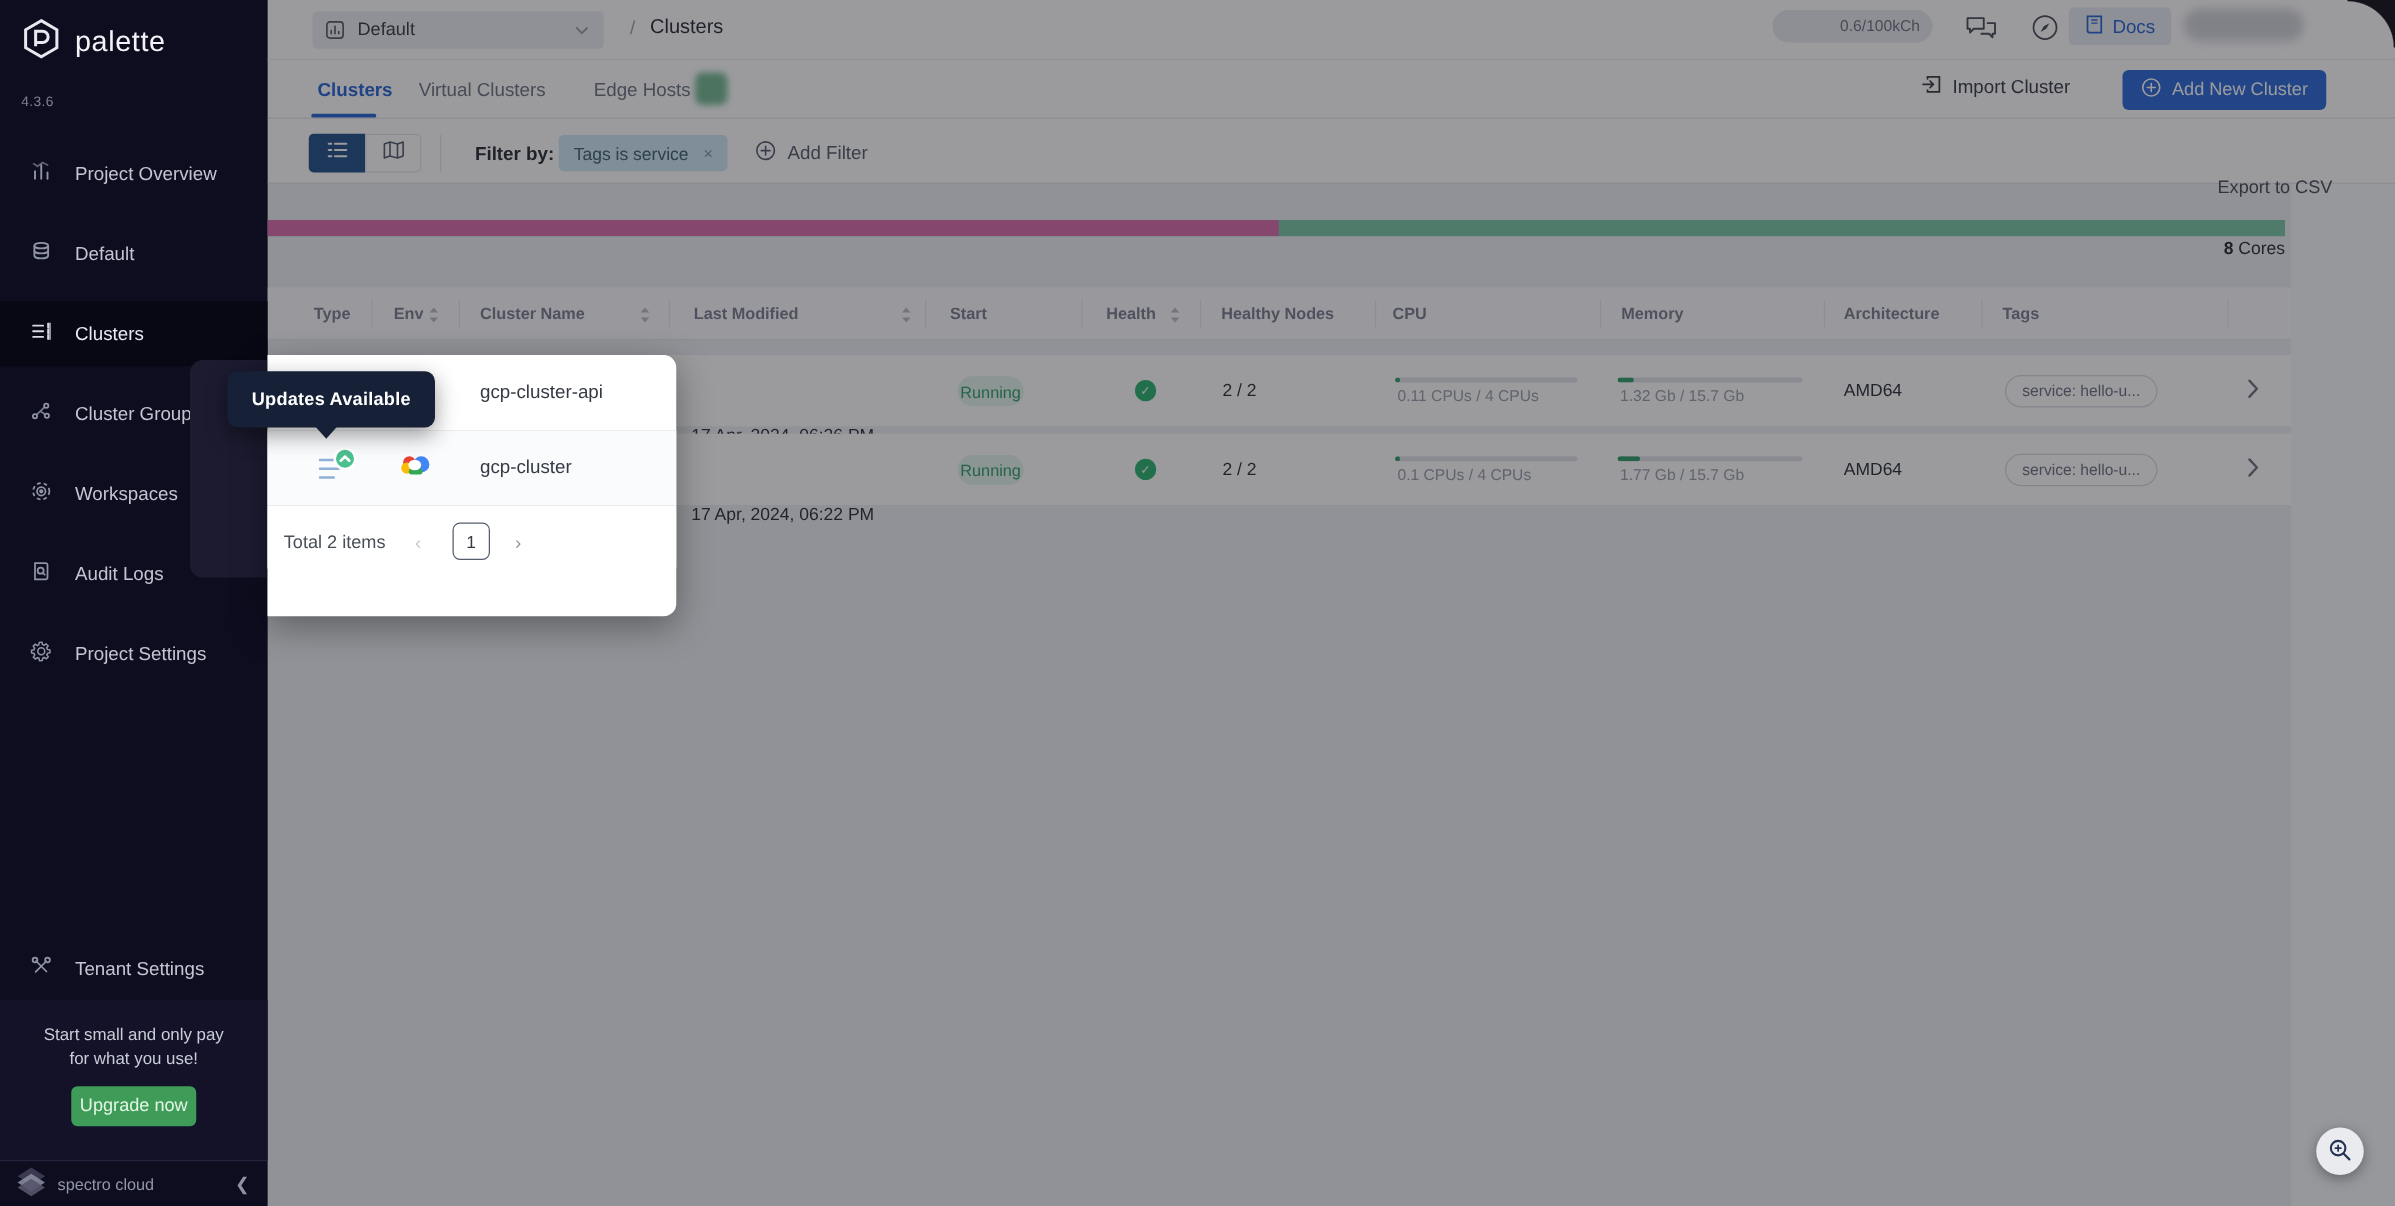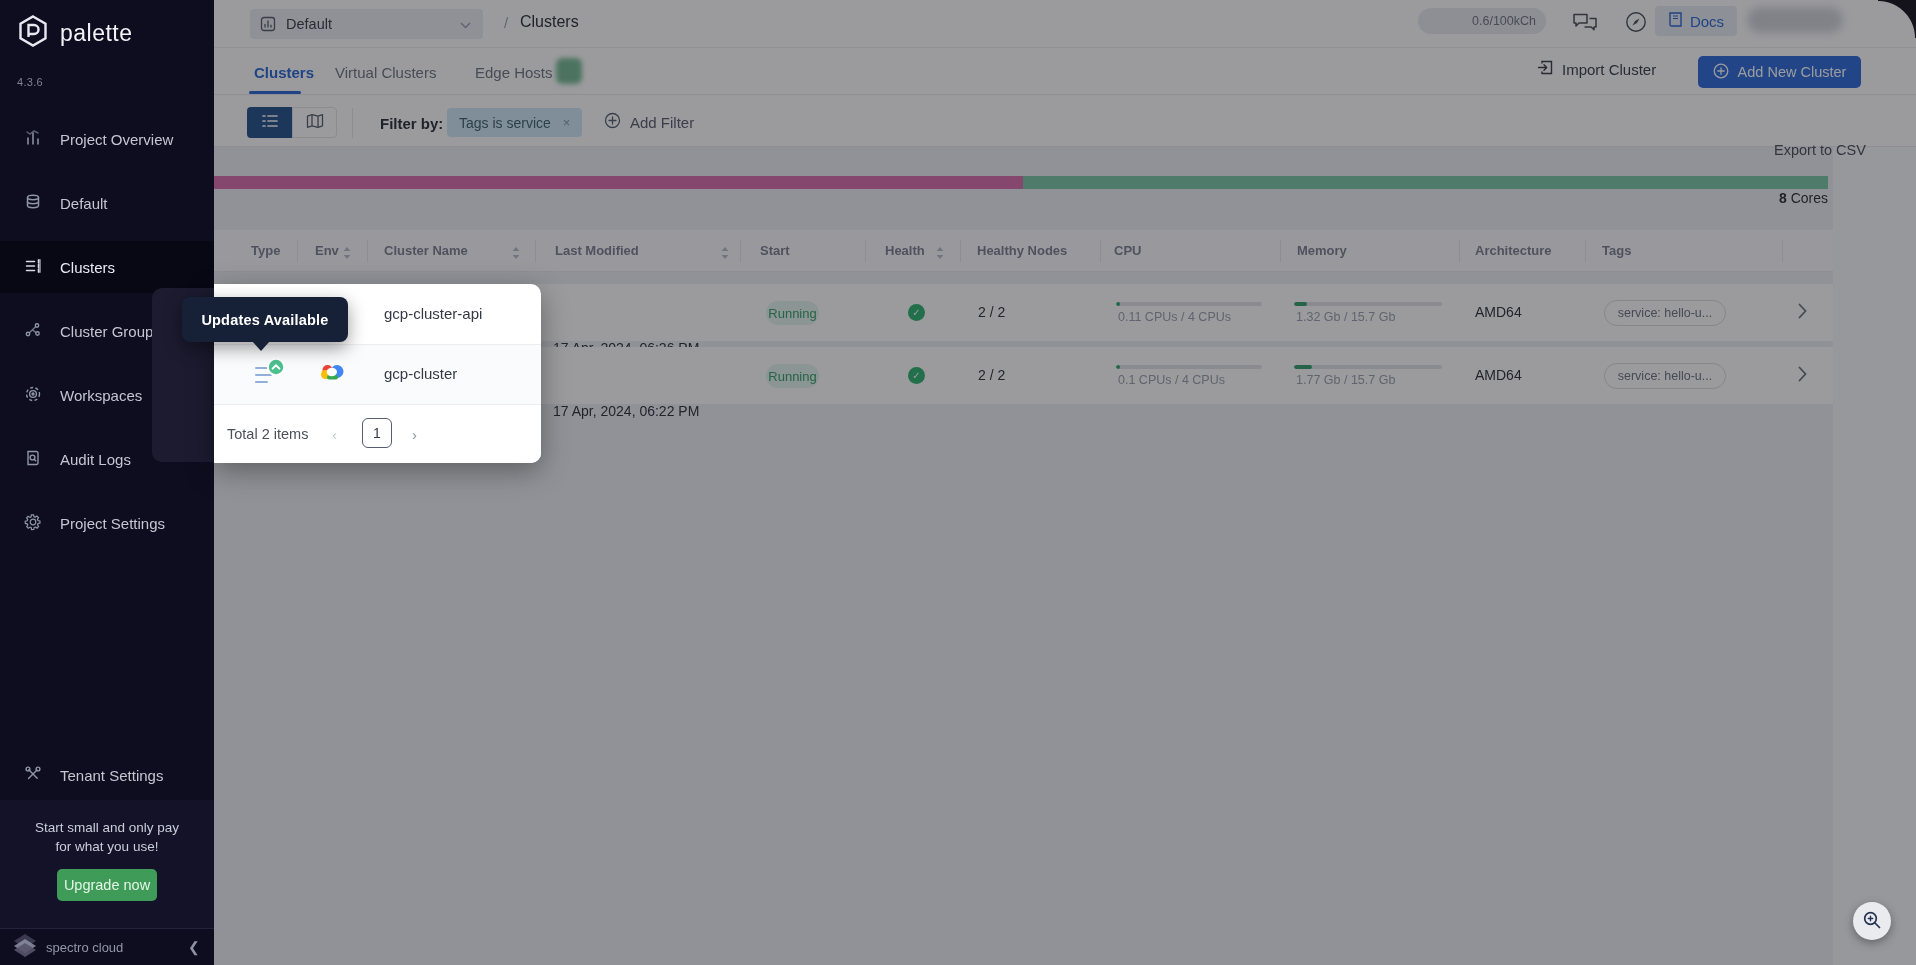--- a/index.html
+++ b/index.html
@@ -78,21 +78,21 @@
   .meter-track { top:18px; height:4px; background:#e2e4e9; border-radius:2px; overflow:hidden; }
   .meter-fill { height:100%; background:#35a06c; border-radius:2px; }
   .meter-label { top:26px; font-size:12.5px; color:#9ba1ac; }
   .arch-cell { top:20px; font-size:14px; color:#2f333c; }
   .tag-pill { top:16px; width:122px; height:26px; border:1px solid #d8dbe2; border-radius:13px; color:#6e7480; font-size:12.5px; display:flex; align-items:center; justify-content:center; }
   .row-chev { top:19px; color:#6e7480; }
 
   
   .dim { position:absolute; left:214px; top:0; width:1702px; height:965px; background:rgba(17,17,25,.42); z-index:20; }
   .sliver { position:absolute; left:152px; top:288px; width:62px; height:174px; background:#1c1b30; border-radius:10px 0 0 10px; z-index:21; }
-  .spotcard { position:absolute; left:214px; top:284px; width:327px; height:179px; background:#fff; border-radius:0 10px 10px 0; box-shadow:0 8px 28px rgba(0,0,0,.35); z-index:22; }
+  .spotcard { position:absolute; left:214px; top:284px; width:327px; height:209px; background:#fff; border-radius:0 10px 10px 0; box-shadow:0 8px 28px rgba(0,0,0,.35); z-index:22; }
   .spot-row1 { position:absolute; left:0; top:0; width:100%; height:60px; }
   .spot-sep { position:absolute; left:0; top:60px; width:100%; height:1px; background:#ececf2; }
   .spot-row2 { position:absolute; left:0; top:61px; width:100%; height:59px; background:#fafbfd; }
   .spot-name { position:absolute; left:170px; font-size:15px; color:#343944; white-space:nowrap; }
   .spot-pag { position:absolute; left:0; top:120px; width:100%; height:59px; border-top:1px solid #ececf2; border-radius:0 0 10px 10px; background:#fff; }
   .pag-total { position:absolute; left:13px; top:21px; font-size:14.5px; color:#4a5058; }
   .pag-prev { position:absolute; left:118px; top:21px; color:#c6cad2; font-size:15px; }
   .pag-page { position:absolute; left:148px; top:13px; width:30px; height:30px; border:1.5px solid #555d6e; border-radius:6px; display:flex; align-items:center; justify-content:center; font-size:14px; color:#343944; cursor:pointer; }
   .pag-next { position:absolute; left:198px; top:21px; color:#8f95a0; font-size:15px; cursor:pointer; }
 

